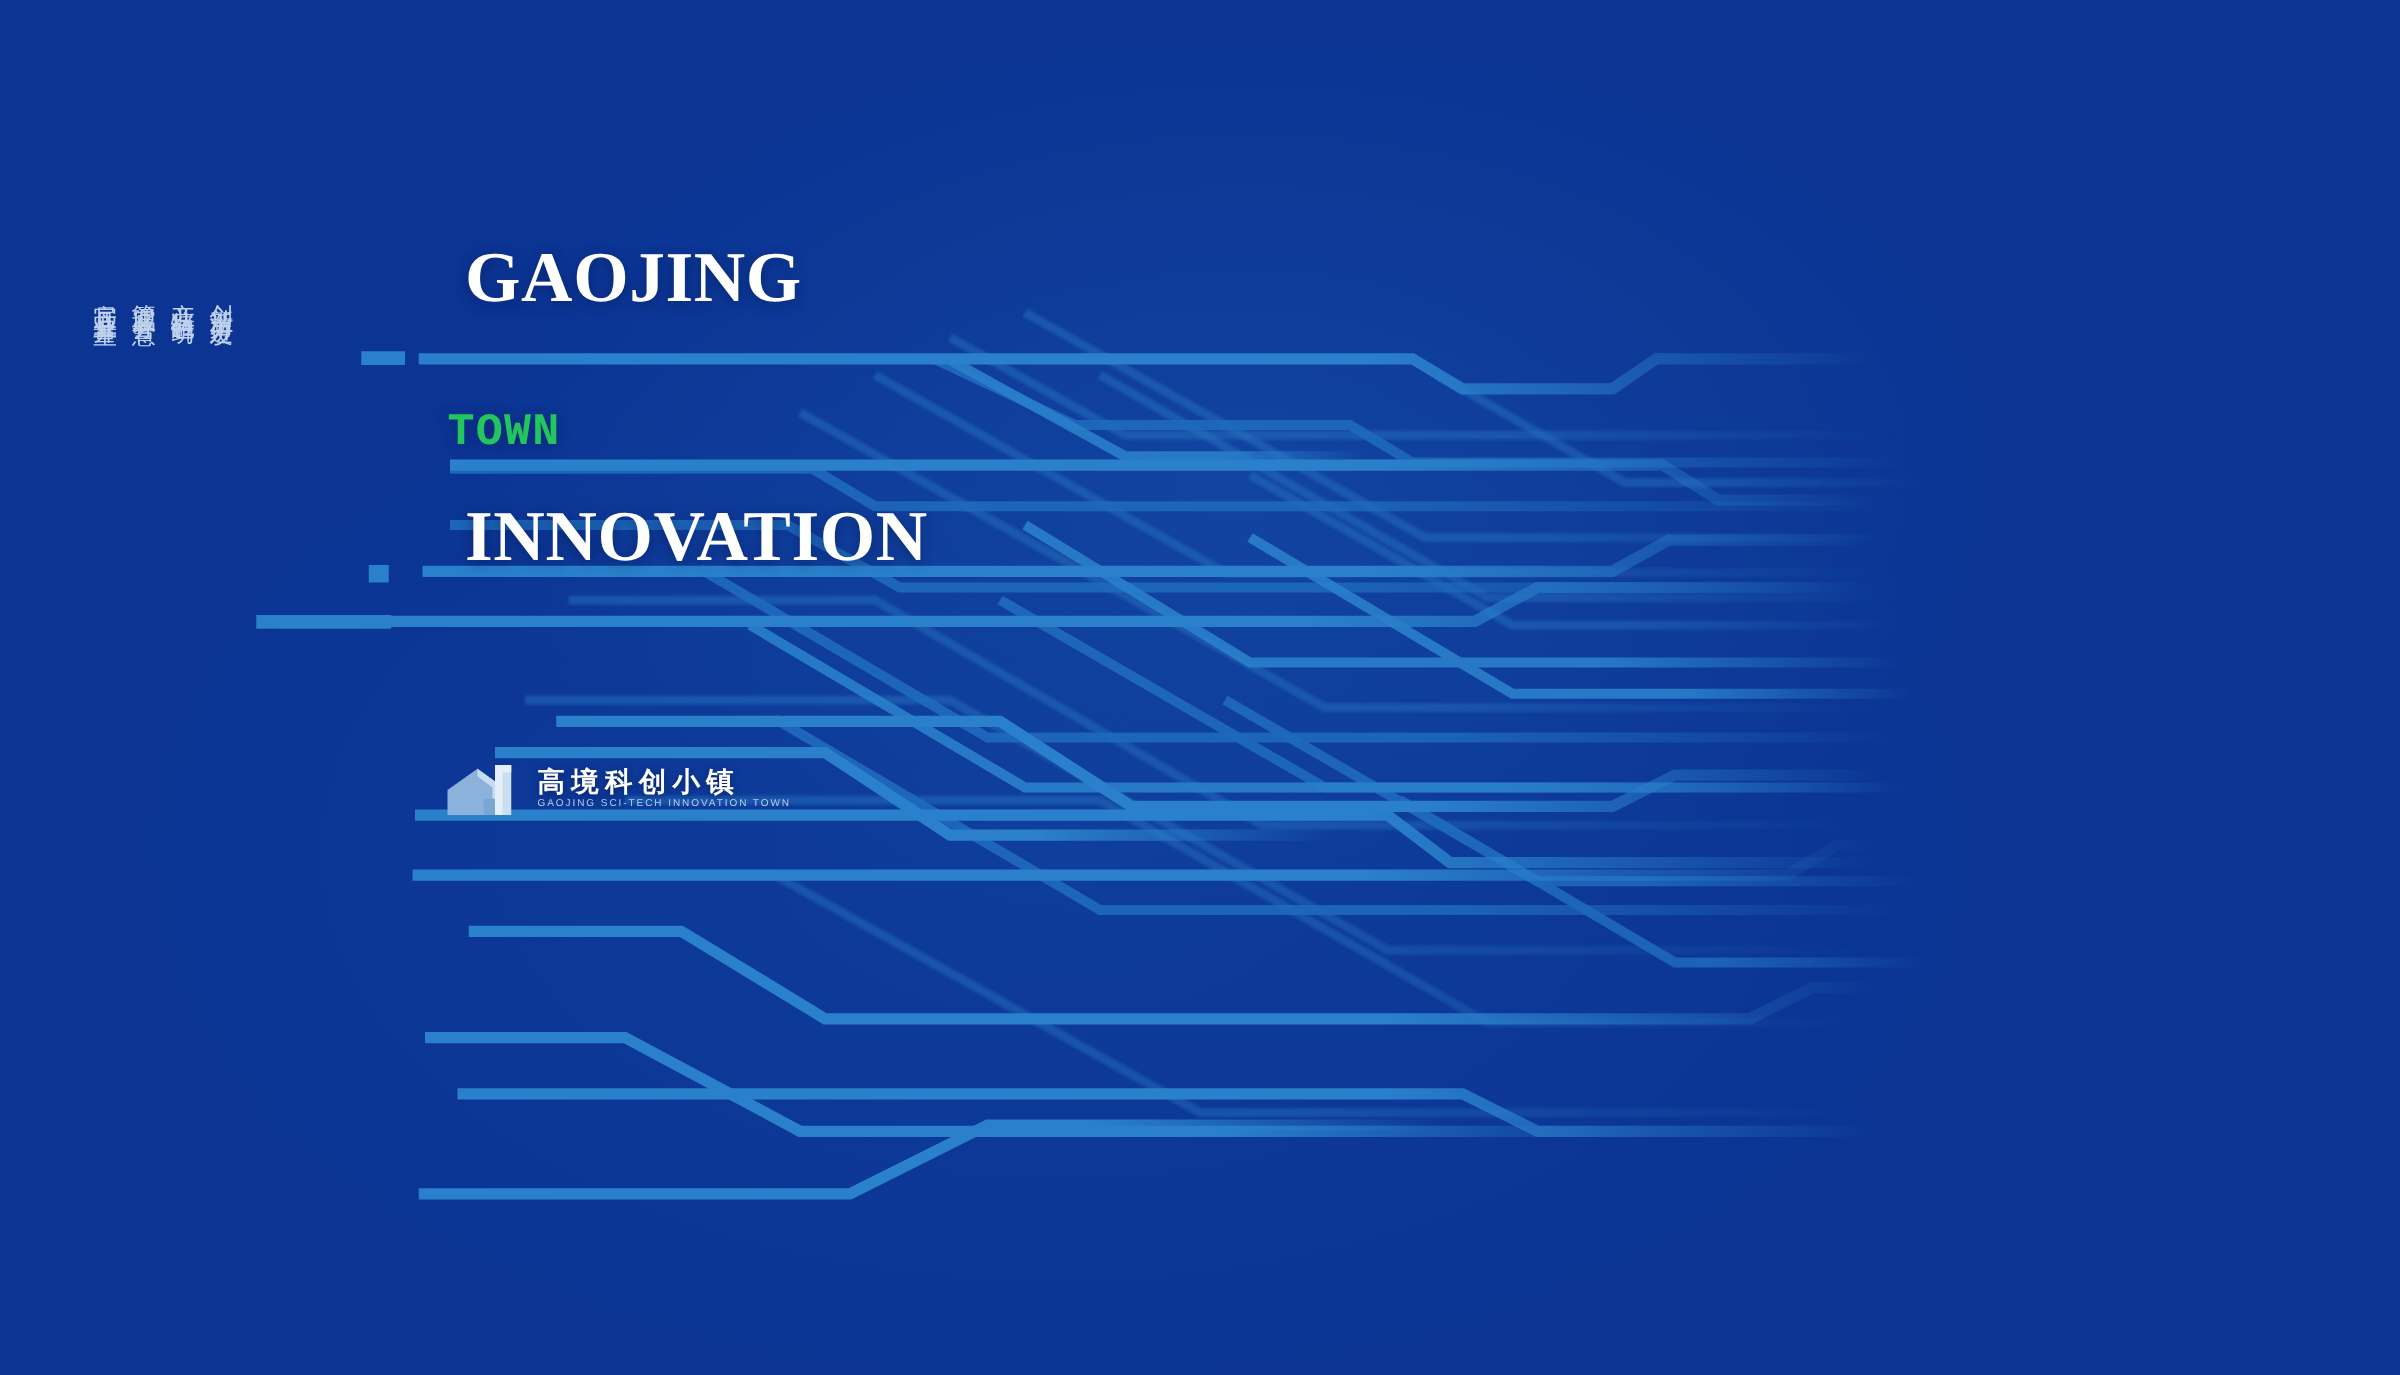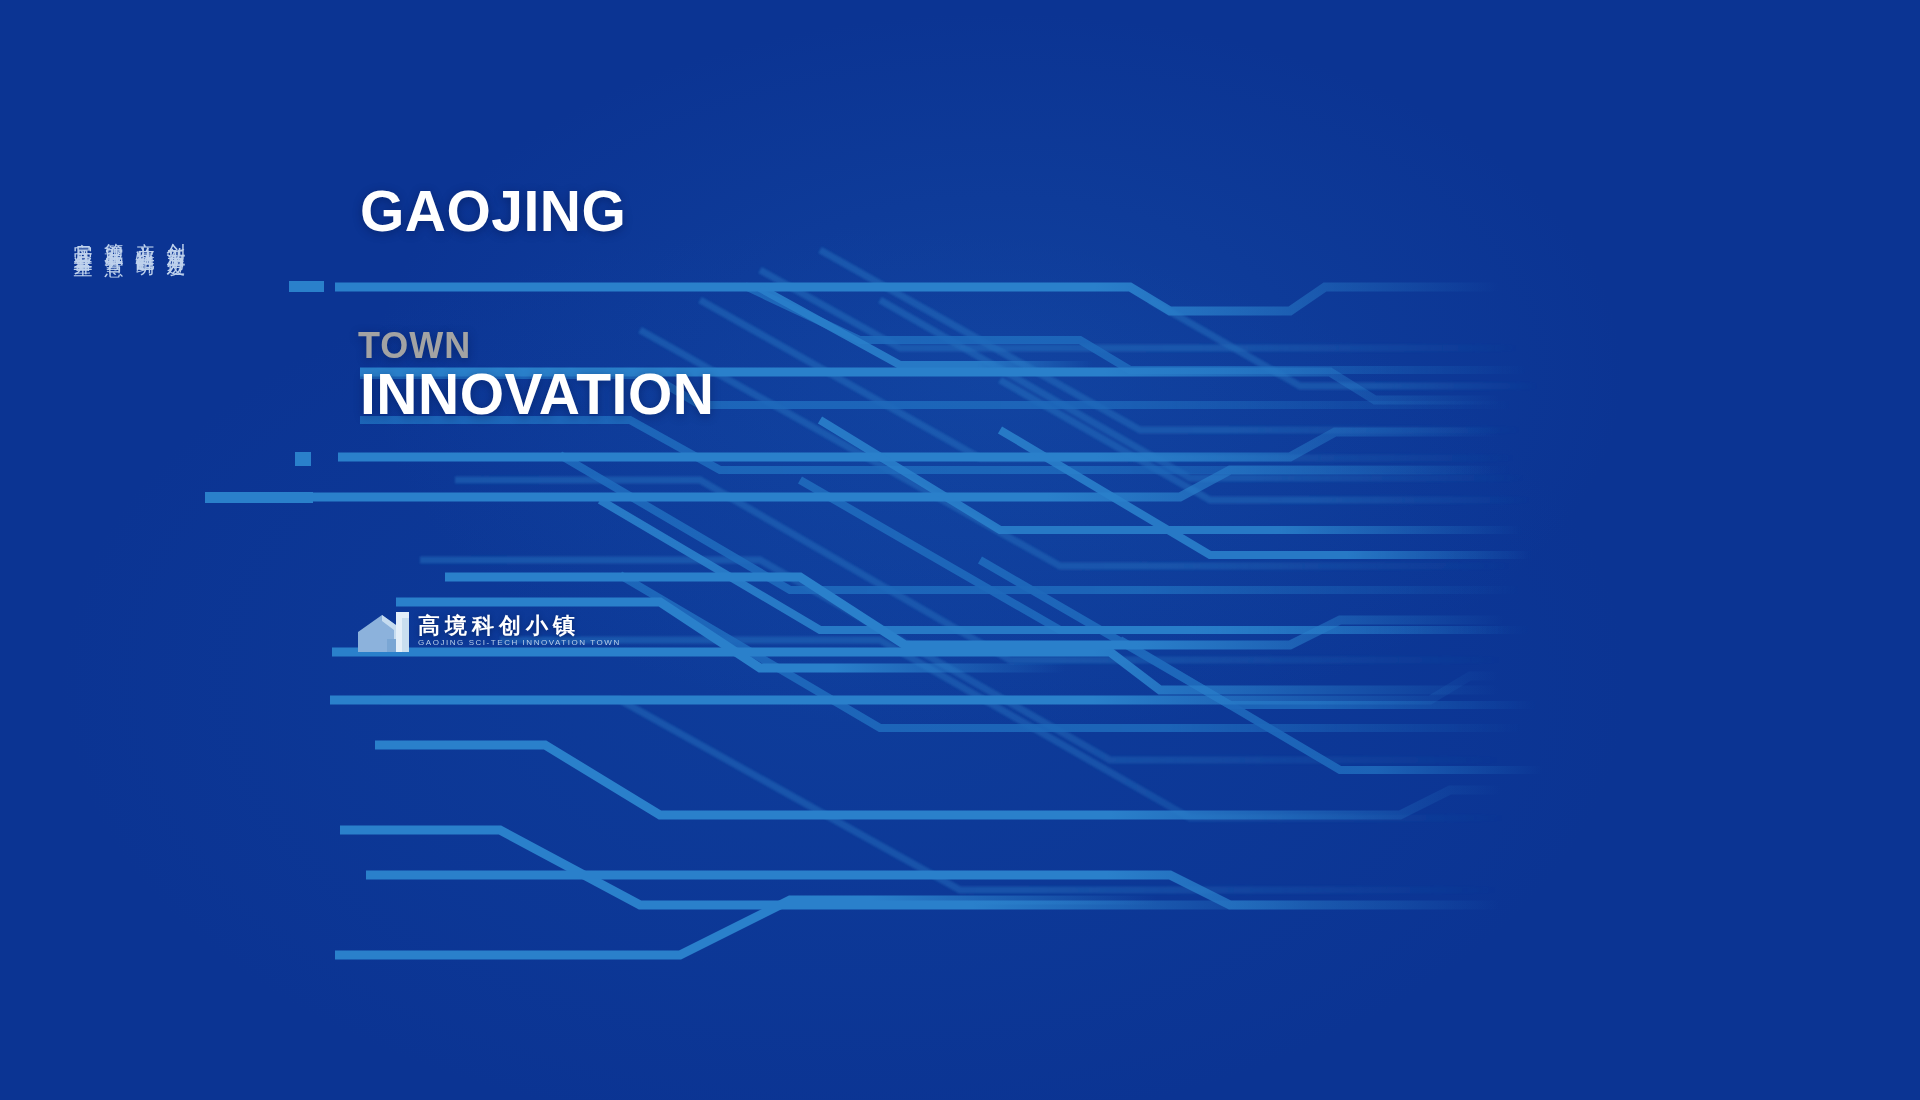--- a/index.html
+++ b/index.html
@@ -26,29 +26,30 @@
     position:absolute;
     left:356px; top:62px;
     color:#ffffff;
     font-weight:700;
     font-size:57px;
     line-height:1.02;
     letter-spacing:.5px;
     text-shadow:0 2px 10px rgba(0,20,70,.45);
     white-space:pre;
   }
-  .headline div{margin:4px;padding:0;}
+  .headline div{margin:16px;padding:0;font-family:Liberation Serif, serif;}
   .town{
     position:absolute;
     left:358px; top:325px;
-    color:#a3a3a3;
+    color:#22c55e;
     font-weight:700;
     font-size:36px;
     letter-spacing:1px;
     text-shadow:0 2px 10px rgba(0,20,70,.45);
+    font-family:Liberation Mono, monospace;
   }
 
   
   .vslogan{
     position:absolute;
     left:74px; top:228px;
     display:flex;
     flex-direction:row-reverse;
     gap:12px;
     height:205px;
@@ -62,21 +63,21 @@
     line-height:1.0;
     font-weight:400;
     opacity:.92;
     white-space:nowrap;
   }
 
   
   .logo{
     position:absolute;
     left:356px; top:608px;
-    display:flex;align-items:center;
+    display:flex;align-items:center;gap:12px;
   }
   .logo-mark{width:62px;height:46px;flex:0 0 auto;}
   .logo-txt{display:flex;flex-direction:column;gap:2px;}
   .logo-cn{
     color:#ffffff;font-size:22px;font-weight:700;letter-spacing:5px;line-height:1;
     text-shadow:0 1px 5px rgba(0,18,60,.5);
   }
   .logo-en{
     color:#b9cfe9;font-size:8px;letter-spacing:1.55px;line-height:1;font-weight:400;
   }

